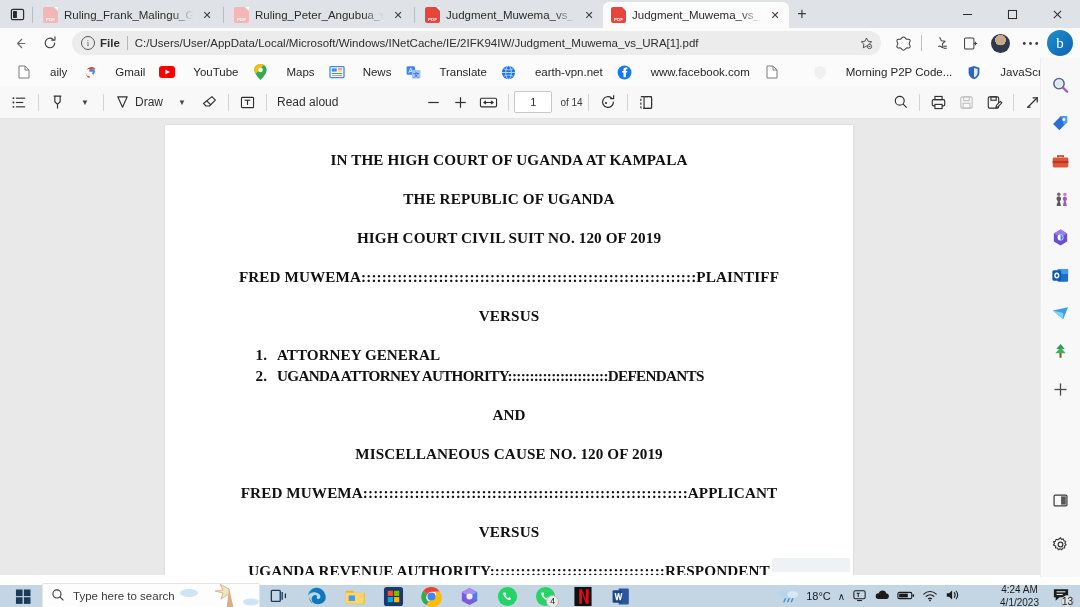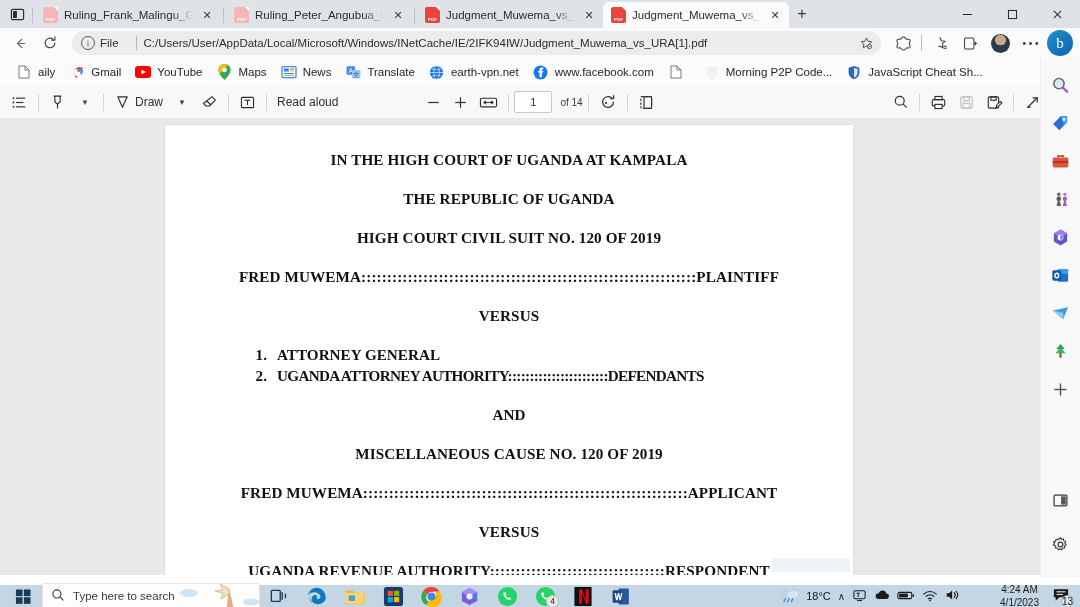--- a/index.html
+++ b/index.html
@@ -80,21 +80,21 @@
   .omnibox {
     flex: 1; height: 24px; background: #ececec; border-radius: 12px;
     display: flex; align-items: center; padding: 0 4px 0 9px;
     font-size: 11.5px; color: #2d2d2d; margin: 0 6px; overflow: hidden;
   }
   .omnibox .infoicon {
     width: 14px; height: 14px; border: 1.2px solid #585858; border-radius: 50%;
     font-size: 9px; display: flex; align-items: center; justify-content: center;
     color: #585858; flex: 0 0 14px; margin-right: 5px; font-family: "Liberation Serif", serif;
   }
-  .omnibox .filelabel { margin-right: 17px; }
+  .omnibox .filelabel { margin-right: 7px; font-weight: bold; }
   .omnibox .vsep { width:1px; height:14px; background:#b6b6b6; margin-right:7px; }
   .omnibox .url { white-space: nowrap; overflow: hidden; flex: 1; }
   .omnibox .starbtn {
     width: 22px; height: 22px; display:flex; align-items:center;
     justify-content:center; flex: 0 0 22px; color:#3c3c3c;
   }
   .copilot {
     width: 26px; height: 26px; border-radius: 50%;
     background: linear-gradient(135deg,#1e90c9,#0d63b5);
     display:flex; align-items:center; justify-content:center;
@@ -104,21 +104,21 @@
     width: 19px; height: 19px; border-radius: 50%;
     background: radial-gradient(circle at 50% 32%, #c9a98c 0 33%, #2e3a4a 34% 100%);
   }
 
   
   .bookmarks {
     height: 28px; background: #fbfbfb; display: flex; align-items: center;
     padding: 0 4px 0 10px; font-size: 11.5px; color: #262626; gap: 2px;
     position: relative;
   }
-  .bm { display: flex; align-items: center; gap: 6px; padding: 3px 6px; border-radius: 4px; white-space: nowrap; }
+  .bm { display: flex; align-items: center; gap: 18px; padding: 3px 6px; border-radius: 4px; white-space: nowrap; }
   .bmi { width: 16px; height: 16px; flex: 0 0 16px; display:flex; align-items:center; justify-content:center; }
   .bm-overflow {
     position: absolute; right: 4px; width: 22px; height: 22px;
     display: flex; align-items: center; justify-content: center; color: #3a3a3a;
   }
 
   
   .pdftoolbar {
     height: 33px; background: #f8f8f8; border-bottom: 1px solid #e6e6e6;
     display: flex; align-items: center; padding: 0 6px; gap: 1px;

